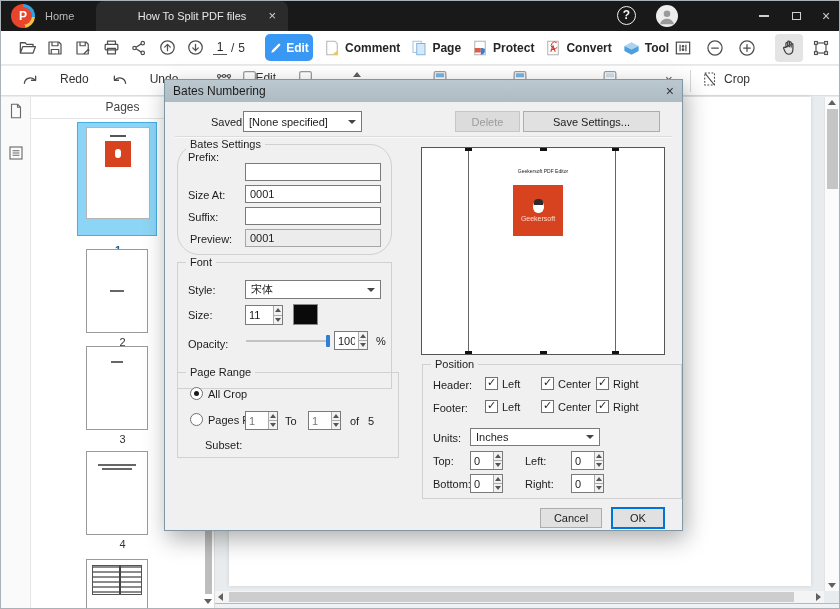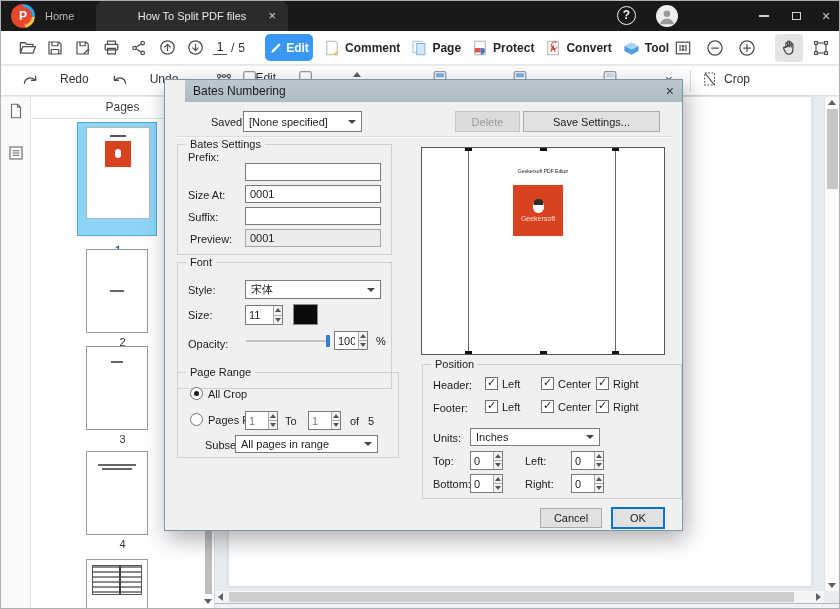--- a/index.html
+++ b/index.html
@@ -86,21 +86,21 @@
   .doc-page { position:absolute; left:14px; right:28px; top:0; bottom:22px; background:#fff;
           box-shadow:0 0 4px rgba(0,0,0,.12); }
   .vscroll { position:absolute; right:0; top:0; width:15px; bottom:17px; background:#fbfbfb; border-left:1px solid #e3e3e3; }
   .vscroll-thumb { position:absolute; left:2px; width:11px; top:12px; height:80px; background:#c5c5c5; }
   .hscroll { position:absolute; left:0; right:15px; bottom:5px; height:12px; background:#f4f4f4; }
   .hscroll-thumb { position:absolute; left:14px; right:30px; top:1px; height:10px; background:#cdcdcd; }
   .footer-strip { position:absolute; left:0; right:0; bottom:0; height:5px; background:#eef2f4; border-top:1px solid #a9bcc8; }
 
   
   .dialog { position:absolute; left:163px; top:78px; width:519px; height:452px; background:#f0f0f0;
-          border:1px solid #8096a5; box-shadow:3px 8px 22px rgba(0,0,0,.32); z-index:10;padding-left:20px; }
+          border:1px solid #8096a5; box-shadow:3px 8px 22px rgba(0,0,0,.32); z-index:10; }
   .dlg-title { height:22px; background:linear-gradient(#bcc8cf,#adbbc4); display:flex; align-items:center;
           padding:0 8px; font-size:12px; color:#1b1b1b; }
   .dlg-close { margin-left:auto; font-size:14px; color:#333; line-height:14px; cursor:default; }
   .lb { position:absolute; font-size:11px; color:#1c1c1c; white-space:nowrap; }
   .btn { position:absolute; background:#e1e1e1; border:1px solid #adadad; font-size:11px; color:#1c1c1c;
           display:flex; align-items:center; justify-content:center; }
   .btn-disabled { background:#dcdcdc; border-color:#c6c6c6; color:#9b9b9b; }
   .btn-ok { border:2px solid #0075d7; }
   .tinput { position:absolute; border:1px solid #7a7a7a; background:#fff; font-size:11px; padding:0 4px;
           font-family:"Liberation Sans", sans-serif; color:#1c1c1c; outline:none; }
@@ -450,21 +450,21 @@
 
     <div class="lb" style="left:46px; top:36px;">Saved Settings:</div>
     <div class="combo" style="left:78px; top:31px; width:119px; height:21px;">
       <span>[None specified]</span>
       <span class="combo-arrow"></span>
     </div>
     <div class="btn btn-disabled" style="left:290px; top:31px; width:65px; height:21px;">Delete</div>
     <div class="btn" style="left:358px; top:31px; width:137px; height:21px;">Save Settings...</div>
     <div class="sep-line"></div>
 
-    <div class="fs" style="left:12px; top:64px; width:215px; height:111px;">
+    <div class="fs" style="left:12px; top:64px; width:215px; height:111px;border-radius:22px;">
       <span class="leg">Bates Settings</span>
       <div class="lb" style="left:10px; top:6px; position:absolute;">Prefix:</div>
       <input class="tinput" style="left: 67px; top: 18px; width: 136px; height: 18px;" value="">
       <div class="lb" style="left:10px; top:44px; position:absolute;">Size At:</div>
       <input class="tinput" style="left: 67px; top: 40px; width: 136px; height: 18px;" value="0001">
       <div class="lb" style="left:10px; top:66px; position:absolute;">Suffix:</div>
       <input class="tinput" style="left: 67px; top: 62px; width: 136px; height: 18px;" value="">
       <div class="lb" style="left:12px; top:88px; position:absolute;">Preview:</div>
       <input class="tinput tinput-ro" style="left: 67px; top: 84px; width: 136px; height: 18px;" value="0001">
     </div>
@@ -521,24 +521,20 @@
       <div class="spin dim" style="left:130px; top:38px; width:33px; height:19px;">
         <input value="1" style="">
         <span class="spin-btns">
             <span class="su"></span>
             <span class="sd"></span>
           </span>
       </div>
       <div class="lb" style="left:172px; top:42px; position:absolute;">of</div>
       <div class="lb" style="left:190px; top:42px; position:absolute;">5</div>
       <div class="lb" style="left:27px; top:66px; position:absolute;">Subset:</div>
-      <div class="combo" style="left:57px; top:62px; width:143px; height:18px;">
-        <span>All pages in range</span>
-        <span class="combo-arrow"></span>
-      </div>
     </div>
 
     <div class="pv-box">
       <div class="pv-line" style="left:46px;"></div>
       <div class="pv-line" style="left:193px;"></div>
       <div class="pv-handle" style="left:43px; top:0;"></div>
       <div class="pv-handle" style="left:190px; top:0;"></div>
       <div class="pv-handle" style="left:118px; top:0;"></div>
       <div class="pv-handle" style="left:43px; bottom:0;"></div>
       <div class="pv-handle" style="left:190px; bottom:0;"></div>

